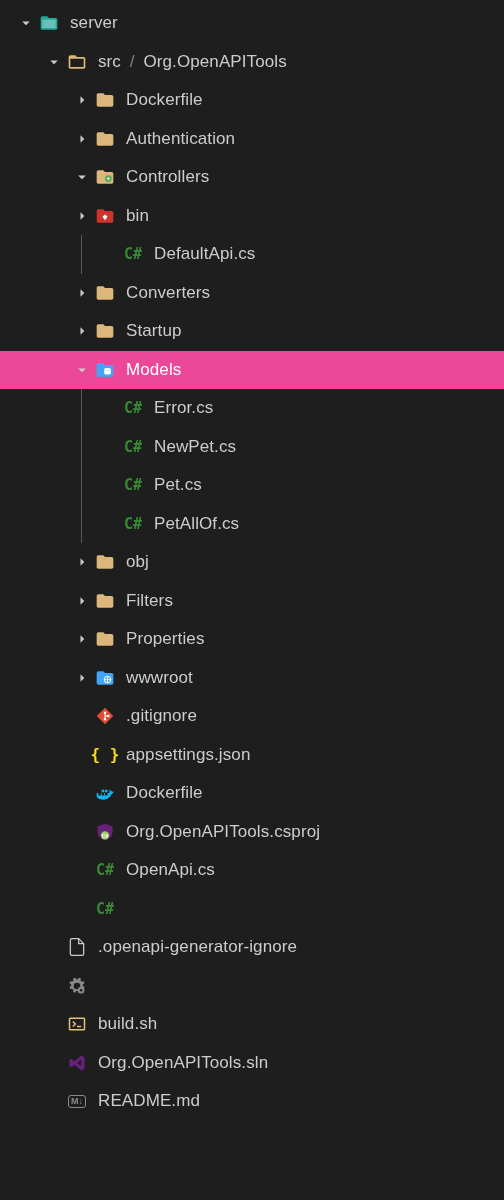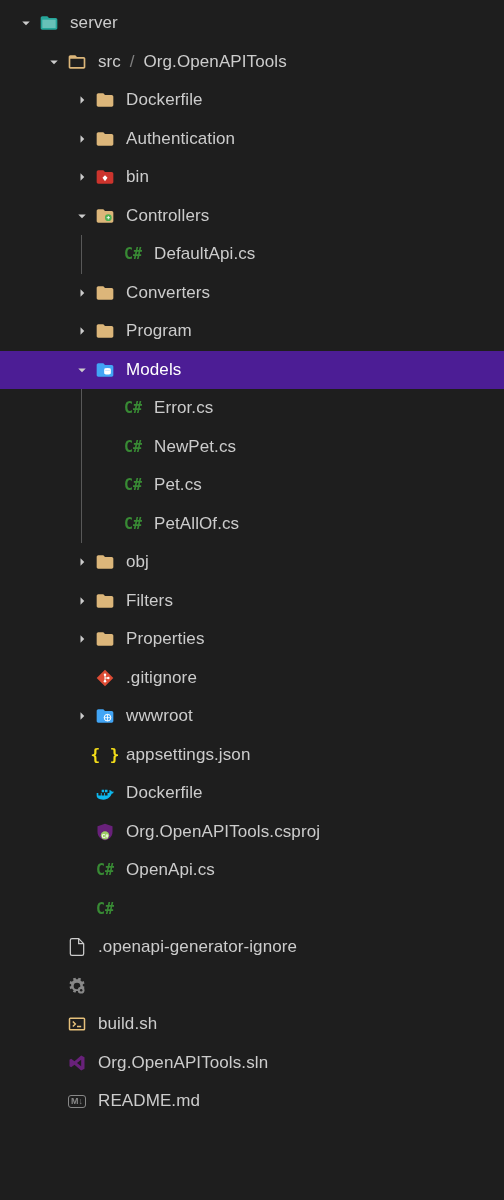--- a/index.html
+++ b/index.html
@@ -21,21 +21,21 @@
       padding-top: 4px;
     }
     .tree-row {
       display: flex;
       align-items: center;
       height: 38.5px;
       cursor: pointer;
       white-space: nowrap;
     }
     .tree-row.selected {
-      background: #4c1d95;
+      background: #ec4899;
       color: #ffffff;
     }
     .indent {
       display: inline-block;
       flex-shrink: 0;
     }
     .guide {
       display: inline-block;
       width: 1px;
       background: #585858;
@@ -163,46 +163,46 @@
         <svg viewBox="0 0 24 24">
           <path fill="#dcb67a" d="M10 4H4c-1.1 0-2 .9-2 2v12c0 1.1.9 2 2 2h16c1.1 0 2-.9 2-2V8c0-1.1-.9-2-2-2h-8l-2-2z"></path>
         </svg>
       </span>
       <span class="label">Authentication</span>
     </div>
     <div class="tree-row">
       <span class="indent" style="width:70px"></span>
       <span class="chevron">
         <svg viewBox="0 0 24 24" fill="currentColor">
+          <path d="M7 10l5 5 5-5z"></path>
+        </svg>
+      </span>
+      <span class="icon">
+        <svg viewBox="0 0 24 24">
+          <path fill="#dcb67a" d="M10 4H4c-1.1 0-2 .9-2 2v12c0 1.1.9 2 2 2h16c1.1 0 2-.9 2-2V8c0-1.1-.9-2-2-2h-8l-2-2z"></path>
+          <circle fill="#4caf50" cx="16" cy="14" r="4"></circle>
+          <path fill="#fff" d="M14 14h4M16 12v4" stroke="#fff" stroke-width="1"></path>
+        </svg>
+      </span>
+      <span class="label">Controllers</span>
+    </div>
+    <div class="tree-row">
+      <span class="indent" style="width:70px"></span>
+      <span class="chevron">
+        <svg viewBox="0 0 24 24" fill="currentColor">
           <path d="M10 17l5-5-5-5v10z"></path>
         </svg>
       </span>
       <span class="icon">
         <svg viewBox="0 0 24 24">
           <path fill="#cc342d" d="M10 4H4c-1.1 0-2 .9-2 2v12c0 1.1.9 2 2 2h16c1.1 0 2-.9 2-2V8c0-1.1-.9-2-2-2h-8l-2-2z"></path>
           <path fill="#fff" d="M12 10l-3 3 3 4 3-4-3-3z"></path>
         </svg>
       </span>
       <span class="label">bin</span>
-    </div>
-    <div class="tree-row">
-      <span class="indent" style="width:70px"></span>
-      <span class="chevron">
-        <svg viewBox="0 0 24 24" fill="currentColor">
-          <path d="M7 10l5 5 5-5z"></path>
-        </svg>
-      </span>
-      <span class="icon">
-        <svg viewBox="0 0 24 24">
-          <path fill="#dcb67a" d="M10 4H4c-1.1 0-2 .9-2 2v12c0 1.1.9 2 2 2h16c1.1 0 2-.9 2-2V8c0-1.1-.9-2-2-2h-8l-2-2z"></path>
-          <circle fill="#4caf50" cx="16" cy="14" r="4"></circle>
-          <path fill="#fff" d="M14 14h4M16 12v4" stroke="#fff" stroke-width="1"></path>
-        </svg>
-      </span>
-      <span class="label">Controllers</span>
     </div>
     <div class="tree-row">
       <span class="indent" style="width:81px"></span>
       <span class="guide"></span>
       <span class="indent" style="width:16px"></span>
       <span class="spacer"></span>
       <span class="icon cs-icon">C#</span>
       <span class="label">DefaultApi.cs</span>
     </div>
     <div class="tree-row">
@@ -224,21 +224,21 @@
       <span class="chevron">
         <svg viewBox="0 0 24 24" fill="currentColor">
           <path d="M10 17l5-5-5-5v10z"></path>
         </svg>
       </span>
       <span class="icon">
         <svg viewBox="0 0 24 24">
           <path fill="#dcb67a" d="M10 4H4c-1.1 0-2 .9-2 2v12c0 1.1.9 2 2 2h16c1.1 0 2-.9 2-2V8c0-1.1-.9-2-2-2h-8l-2-2z"></path>
         </svg>
       </span>
-      <span class="label">Program</span>
+      <span class="label">Startup</span>
     </div>
     <div class="tree-row selected">
       <span class="indent" style="width:70px"></span>
       <span class="chevron">
         <svg viewBox="0 0 24 24" fill="currentColor">
           <path d="M7 10l5 5 5-5z"></path>
         </svg>
       </span>
       <span class="icon">
         <svg viewBox="0 0 24 24">
@@ -315,53 +315,53 @@
         <svg viewBox="0 0 24 24" fill="currentColor">
           <path d="M10 17l5-5-5-5v10z"></path>
         </svg>
       </span>
       <span class="icon">
         <svg viewBox="0 0 24 24">
           <path fill="#dcb67a" d="M10 4H4c-1.1 0-2 .9-2 2v12c0 1.1.9 2 2 2h16c1.1 0 2-.9 2-2V8c0-1.1-.9-2-2-2h-8l-2-2z"></path>
         </svg>
       </span>
       <span class="label">Properties</span>
+    </div>
+    <div class="tree-row">
+      <span class="indent" style="width:70px"></span>
+      <span class="chevron">
+        <svg viewBox="0 0 24 24" fill="currentColor">
+          <path d="M10 17l5-5-5-5v10z"></path>
+        </svg>
+      </span>
+      <span class="icon">
+        <svg viewBox="0 0 24 24">
+          <path fill="#42a5f5" d="M10 4H4c-1.1 0-2 .9-2 2v12c0 1.1.9 2 2 2h16c1.1 0 2-.9 2-2V8c0-1.1-.9-2-2-2h-8l-2-2z"></path>
+          <circle fill="none" stroke="#fff" stroke-width="1.2" cx="15" cy="14" r="4"></circle>
+          <path stroke="#fff" stroke-width="1" d="M11 14h8M15 10v8"></path>
+        </svg>
+      </span>
+      <span class="label">wwwroot</span>
     </div>
     <div class="tree-row">
       <span class="indent" style="width:70px"></span>
       <span class="spacer"></span>
       <span class="icon">
         <svg viewBox="0 0 24 24">
           <path fill="#dd4c35" d="M12 2l10 10-10 10L2 12 12 2z"></path>
           <circle fill="#fff" cx="12" cy="8" r="1.5"></circle>
           <circle fill="#fff" cx="12" cy="16" r="1.5"></circle>
           <circle fill="#fff" cx="16" cy="12" r="1.5"></circle>
           <path stroke="#fff" stroke-width="1.2" d="M12 8v8M12 12h4"></path>
         </svg>
       </span>
       <span class="label">.gitignore</span>
     </div>
     <div class="tree-row">
       <span class="indent" style="width:70px"></span>
-      <span class="chevron">
-        <svg viewBox="0 0 24 24" fill="currentColor">
-          <path d="M10 17l5-5-5-5v10z"></path>
-        </svg>
-      </span>
-      <span class="icon">
-        <svg viewBox="0 0 24 24">
-          <path fill="#42a5f5" d="M10 4H4c-1.1 0-2 .9-2 2v12c0 1.1.9 2 2 2h16c1.1 0 2-.9 2-2V8c0-1.1-.9-2-2-2h-8l-2-2z"></path>
-          <circle fill="none" stroke="#fff" stroke-width="1.2" cx="15" cy="14" r="4"></circle>
-          <path stroke="#fff" stroke-width="1" d="M11 14h8M15 10v8"></path>
-        </svg>
-      </span>
-      <span class="label">wwwroot</span>
-    </div>
-    <div class="tree-row">
-      <span class="indent" style="width:70px"></span>
       <span class="spacer"></span>
       <span class="icon json-icon">{ }</span>
       <span class="label">appsettings.json</span>
     </div>
     <div class="tree-row">
       <span class="indent" style="width:70px"></span>
       <span class="spacer"></span>
       <span class="icon">
         <svg viewBox="0 0 24 24">
           <path fill="#0db7ed" d="M4 12h3v3H4zm4 0h3v3H8zm4 0h3v3h-3zm-4-4h3v3H8zm4 0h3v3h-3zM2 15c0 3 3 5 8 5 6 0 9-4 10-7 1 0 3-1 2-3-1 1-2 0-2 0s-1-2-3-1c1 2 0 3 0 3H2v3z"></path>

